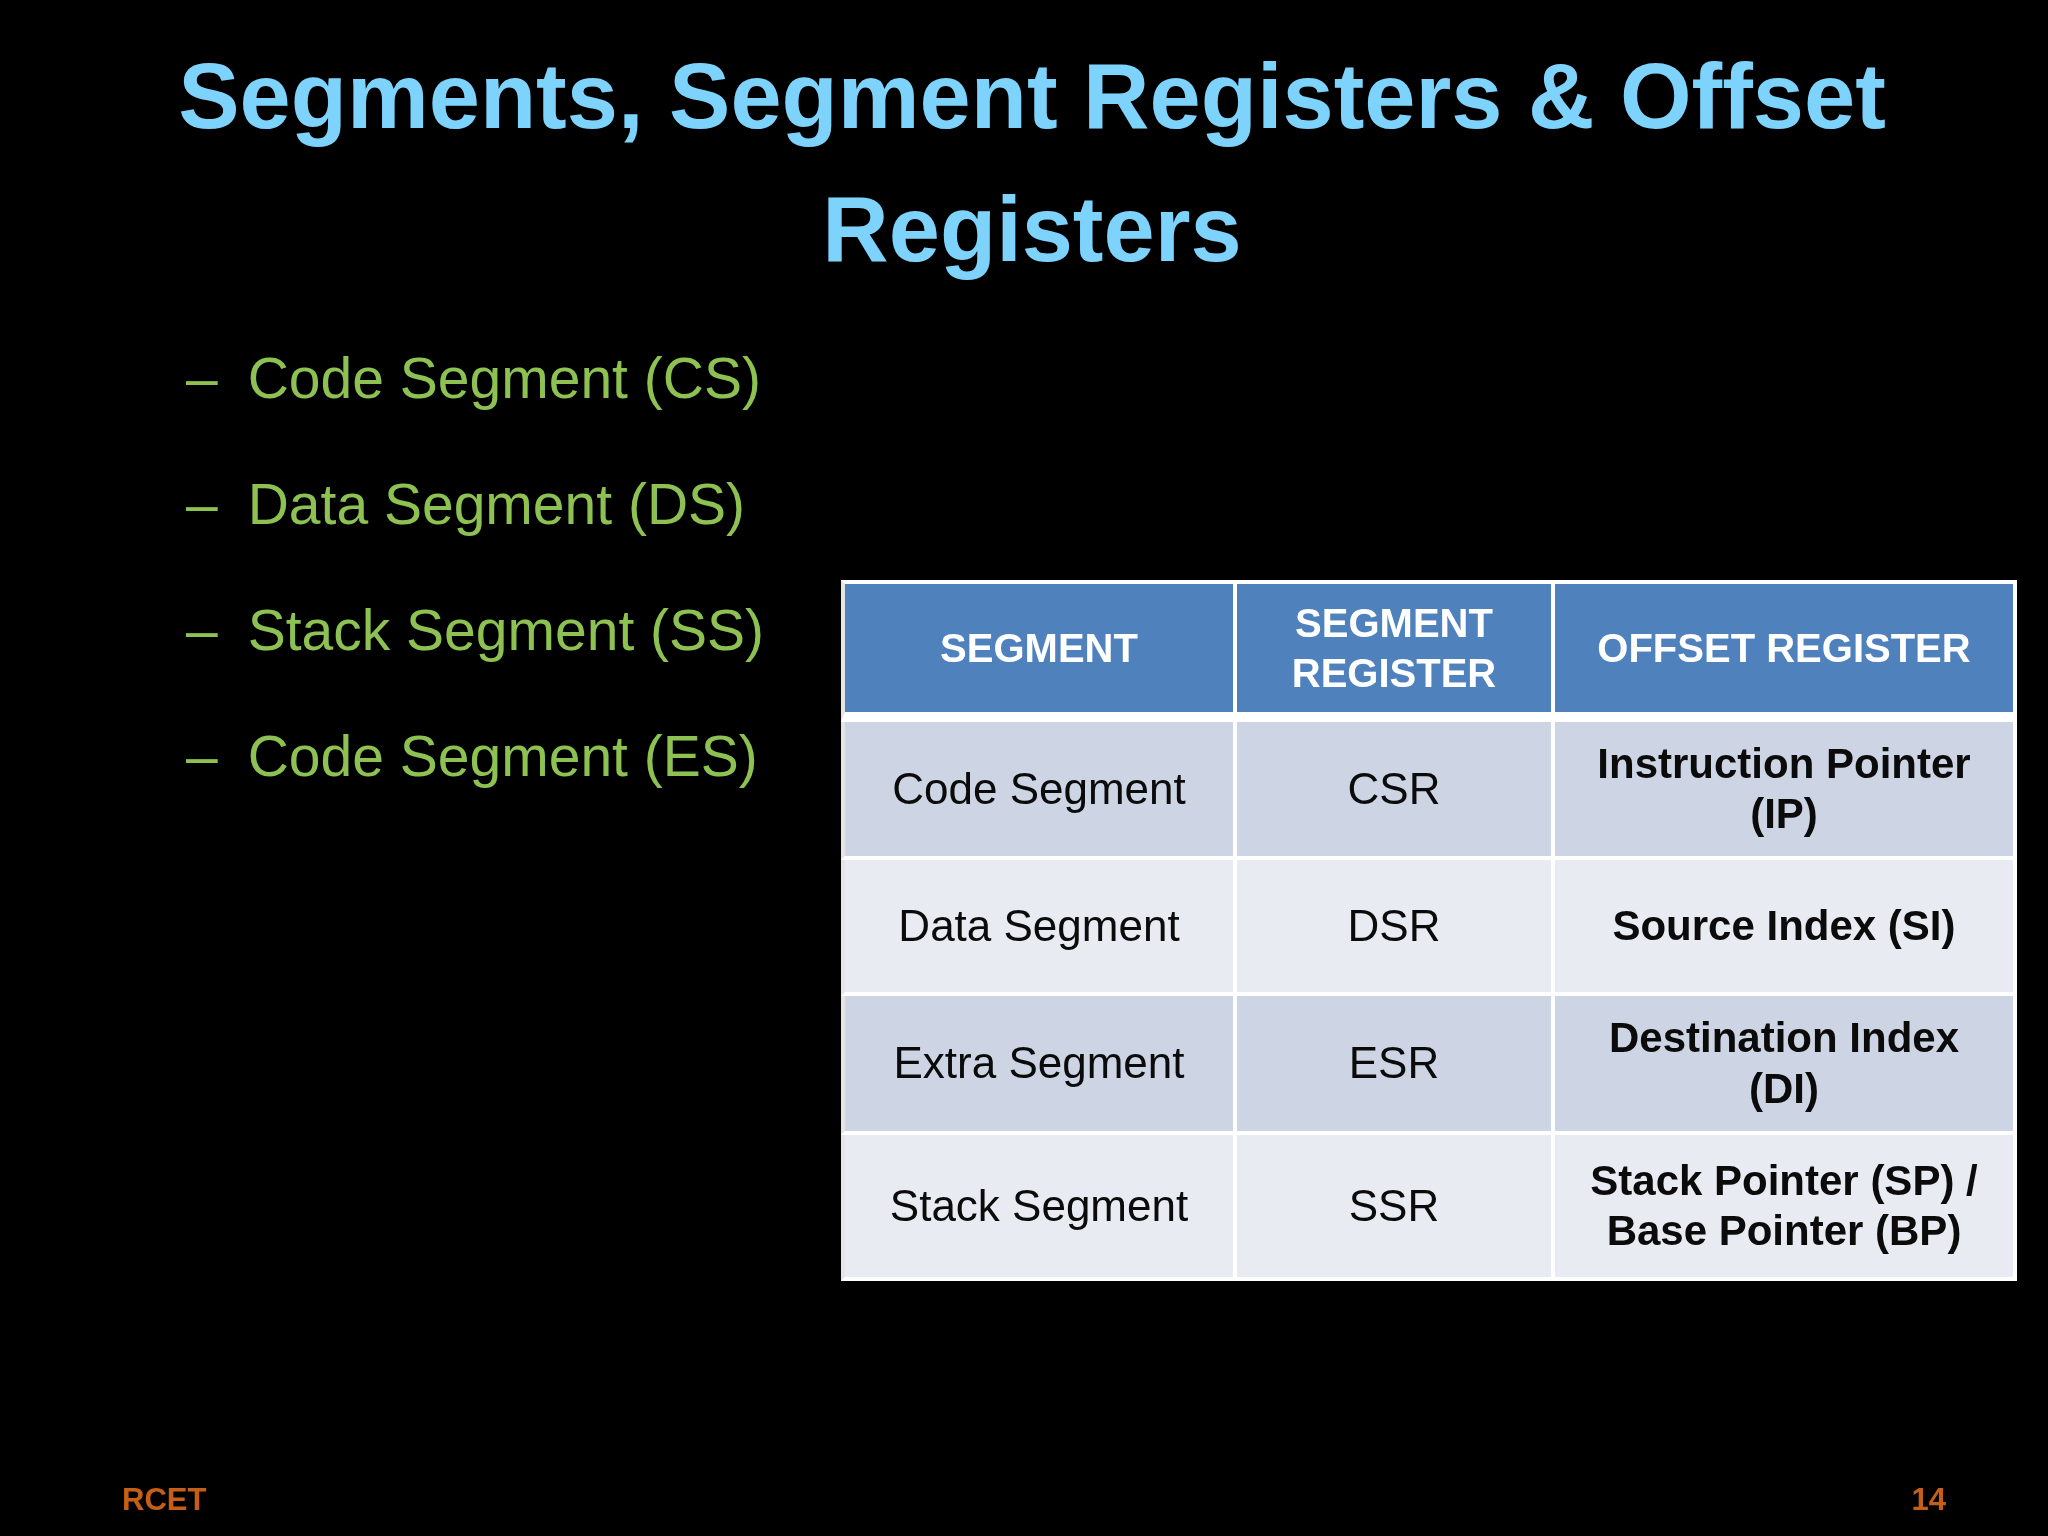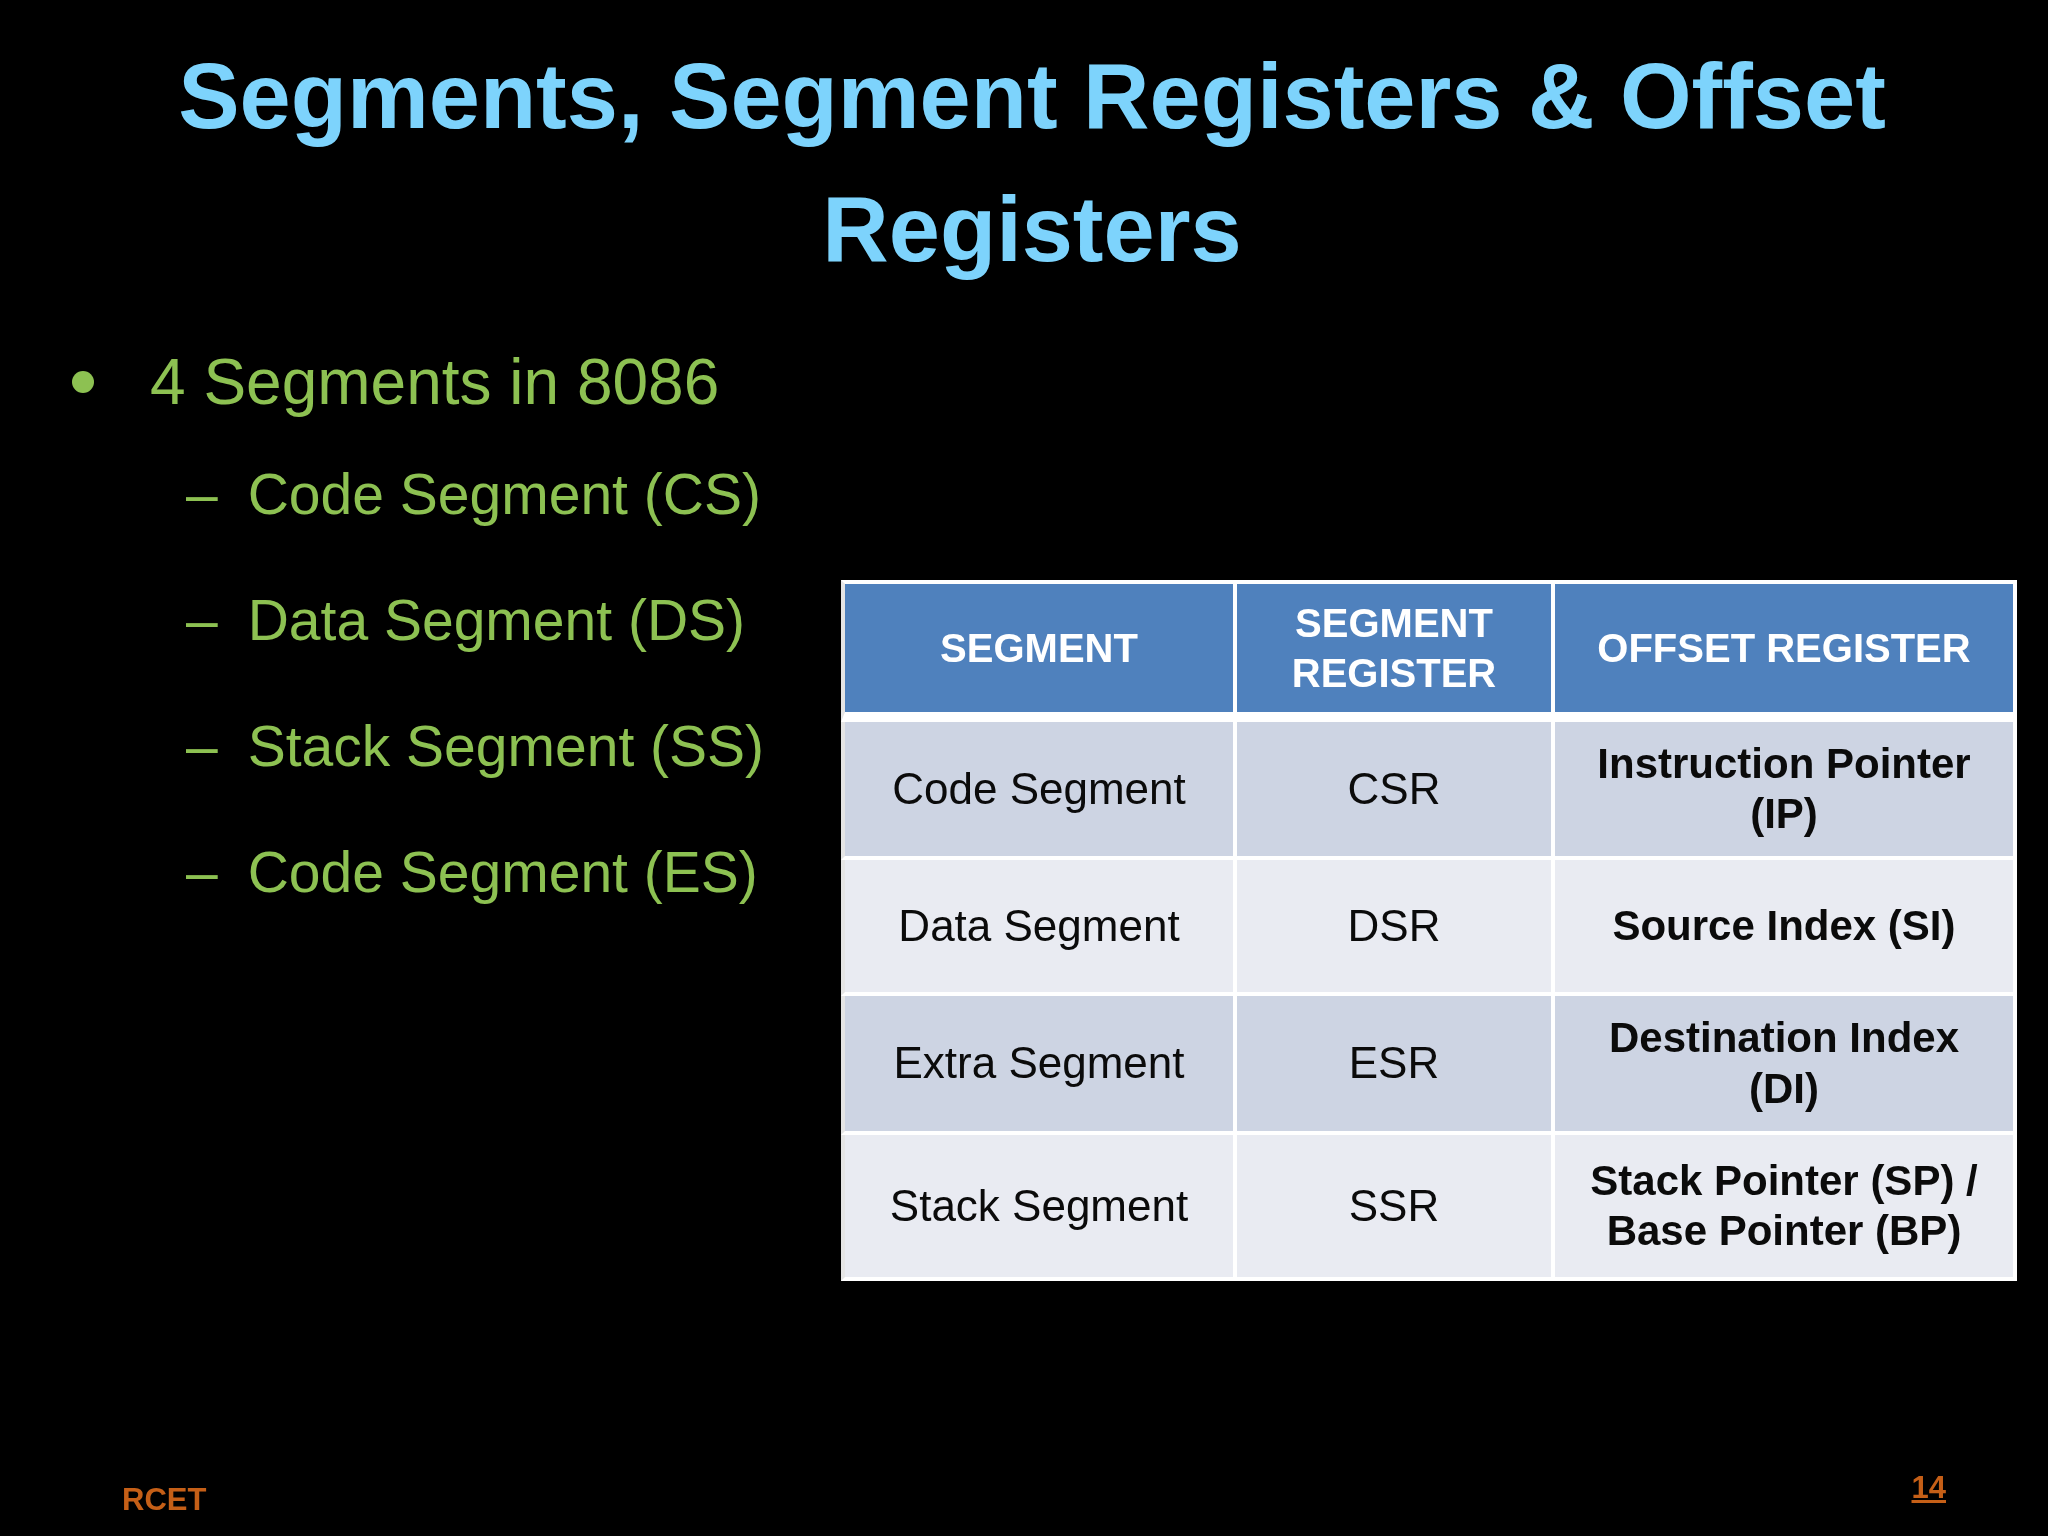--- a/index.html
+++ b/index.html
@@ -121,34 +121,30 @@
     left: 0;
     bottom: 18px;
     width: 100%;
     height: 40px;
     color: #C55F17;
     font-weight: bold;
     font-size: 31px;
   }
   .footer .left   { position: absolute; left: 122px; bottom: 0; }
   .footer .center { position: absolute; left: 0; right: 0; bottom: 0; text-align: center; }
-  .footer .right  { position: absolute; right: 102px; bottom: 12px; text-decoration: underline; }
+  .footer .right  { position: absolute; right: 102px; bottom: 0; }
 </style>
 </head>
 <body>
 
 <div class="slide">
 
   <h1 class="title">Segments, Segment Registers &amp; Offset Registers</h1>
 
   <div class="bullets">
-    <div class="bullet-l1">
-      <span class="dot"></span>
-      <span>4 Segments in 8086</span>
-    </div>
     <div class="bullet-l2">
       <span class="dash">–</span>
       <span>Code Segment (CS)</span>
     </div>
     <div class="bullet-l2">
       <span class="dash">–</span>
       <span>Data Segment (DS)</span>
     </div>
     <div class="bullet-l2">
       <span class="dash">–</span>

